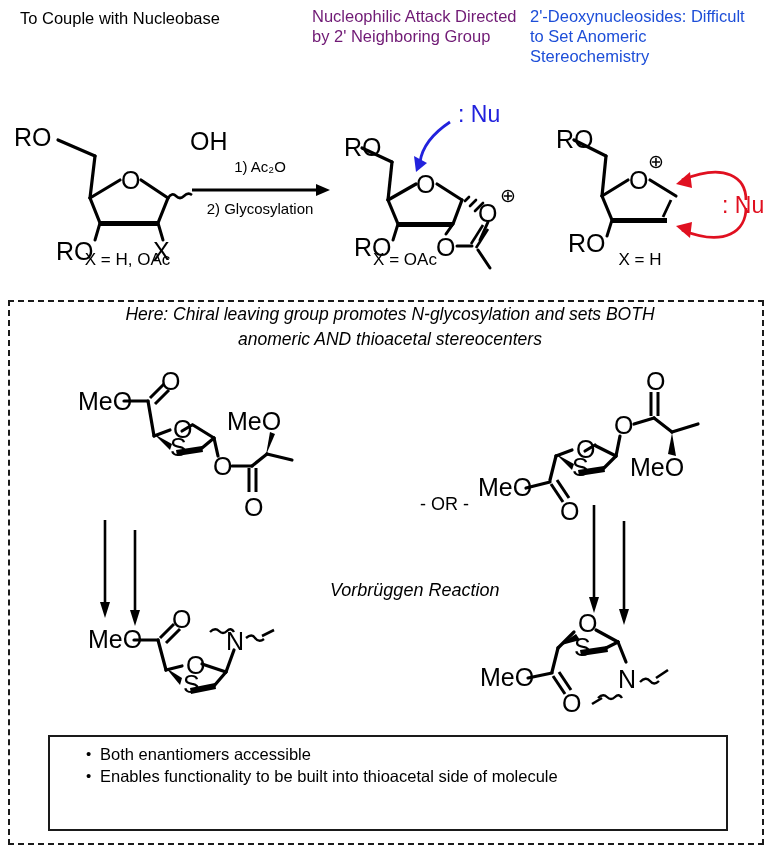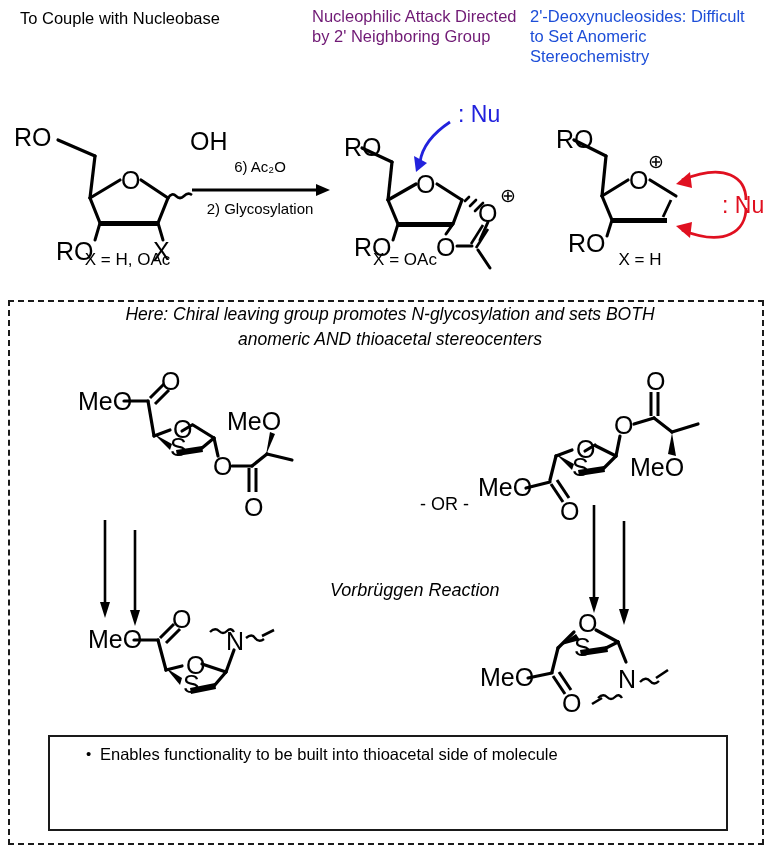--- a/index.html
+++ b/index.html
@@ -100,21 +100,21 @@
   <path d="M168,80 q4,-6 8,-2 q4,4 8,0 q4,-4 8,-1" stroke="#000" stroke-width="2.6" fill="none"></path>
   <text x="14" y="28" font-size="25">RO</text>
   <text x="121" y="71" font-size="25">O</text>
   <text x="190" y="32" font-size="25">OH</text>
   <text x="56" y="142" font-size="25">RO</text>
   <text x="153" y="142" font-size="25">X</text>
 </svg>
 </div>
 <div class="abs xlabel" id="xlab1">X = H, OAc</div>
 
-<div class="abs cond" id="cond1"><span>6) Ac₂O</span></div>
+<div class="abs cond" id="cond1"><span>1) Ac₂O</span></div>
 <div class="abs" style="left:190px;top:182px;">
 <svg width="140" height="18" viewBox="0 0 140 18">
   <line x1="2" y1="8" x2="126" y2="8" stroke="#000" stroke-width="3"></line>
   <polygon points="126,2 140,8 126,14" fill="#000"></polygon>
 </svg>
 </div>
 <div class="abs cond" id="cond2">2) Glycosylation</div>
 
 <div class="abs" style="left:310px;top:100px;">
 <svg width="230" height="165" viewBox="0 0 230 165">
@@ -384,15 +384,16 @@
 
   <path d="M158,98 q5,-5 9,-1 q4,4 8,0 q4,-4 7,1" stroke="#000" stroke-width="2.4" fill="none"></path>
   <line x1="152" y1="104" x2="162" y2="98" stroke="#000" stroke-width="2.6"></line>
   <path d="M200,82 q6,-6 10,-1 q4,5 9,0" stroke="#000" stroke-width="2.4" fill="none"></path>
   <line x1="216" y1="78" x2="228" y2="70" stroke="#000" stroke-width="2.6"></line>
 </svg>
 </div>
 
 <div class="abs" id="bullet-box">
   <ul>
+    <li>Both enantiomers accessible</li>
     <li>Enables functionality to be built into thioacetal side of molecule</li>
   </ul>
 </div>
 
 </body></html>

